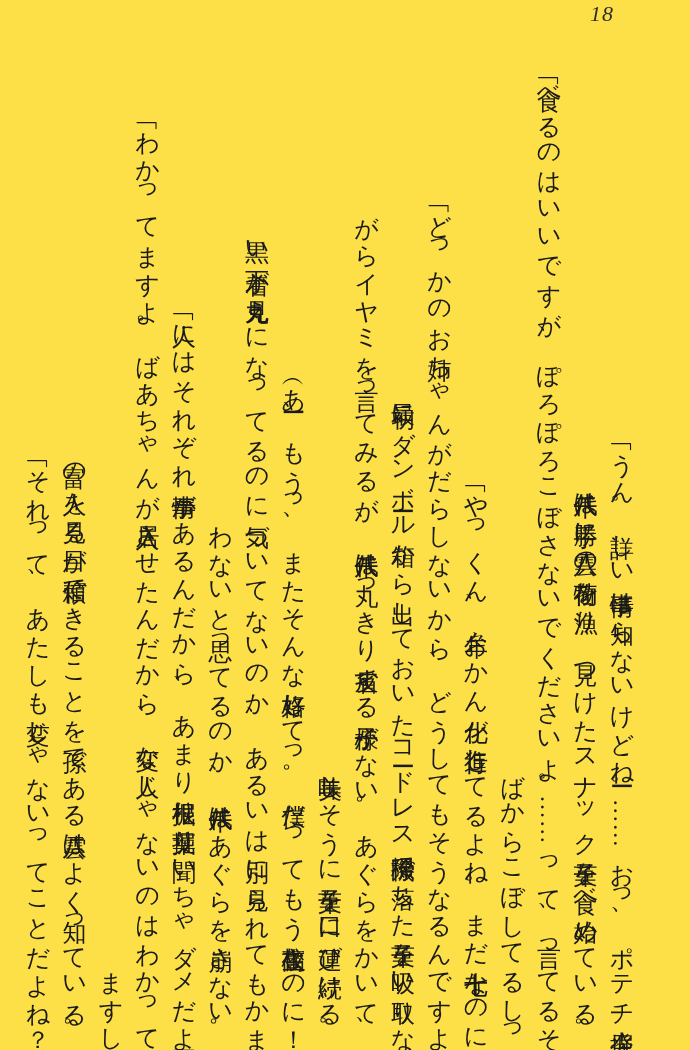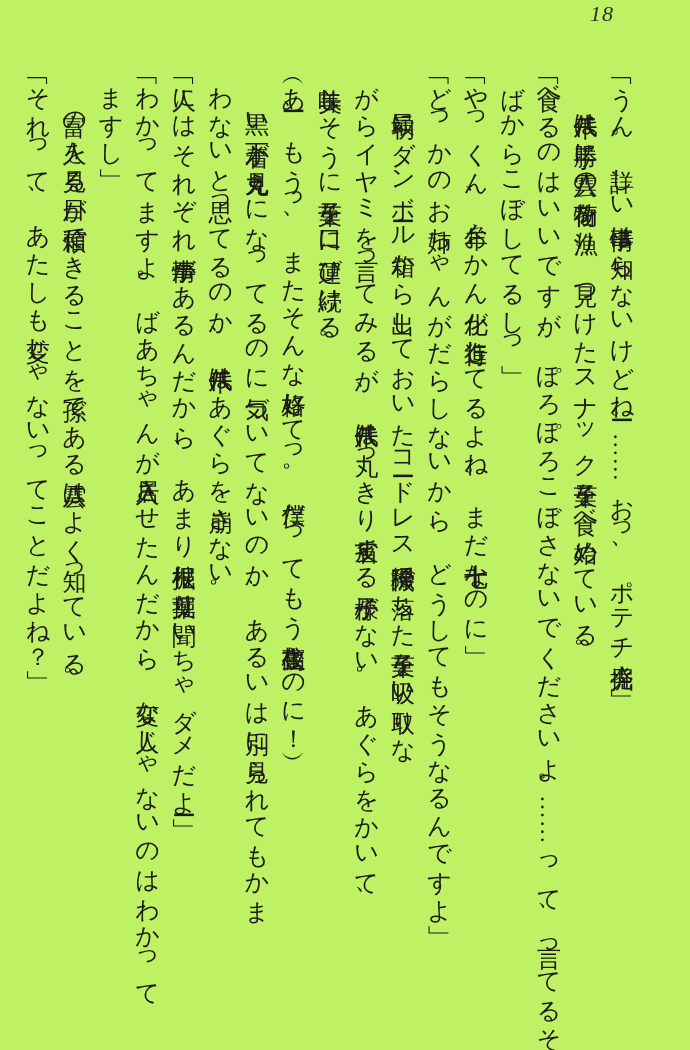--- a/index.html
+++ b/index.html
@@ -10,21 +10,22 @@
     width: 690px;
     height: 1050px;
     background: #f9f8f5;
     overflow: hidden;
     font-family: "Liberation Serif", "DejaVu Serif", serif;
   }
   .page {
     position: relative;
     width: 690px;
     height: 1050px;
-    background: #bef264;
+    background: #fde047;
+    text-align: right;
   }
   .page-number {
     position: absolute;
     top: 1px;
     left: 590px;
     font-size: 22px;
     font-style: italic;
     letter-spacing: 1px;
     color: #2e2e2e;
   }

